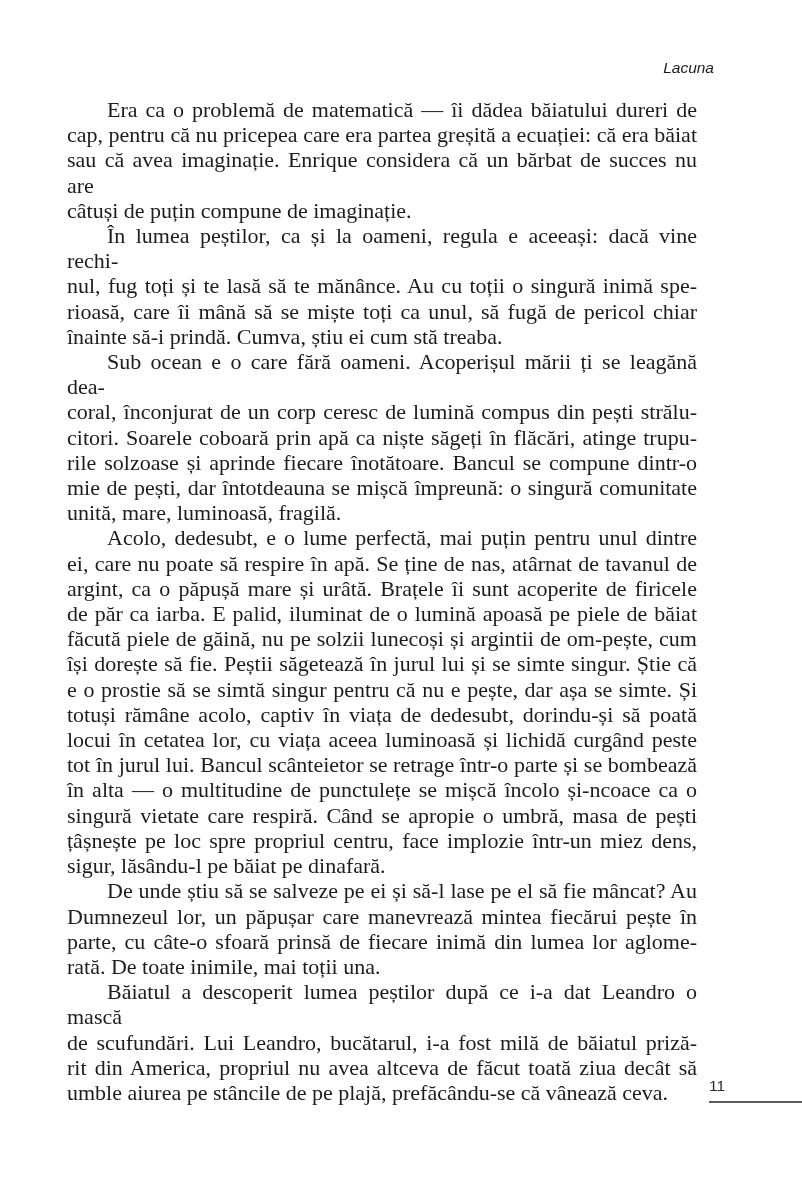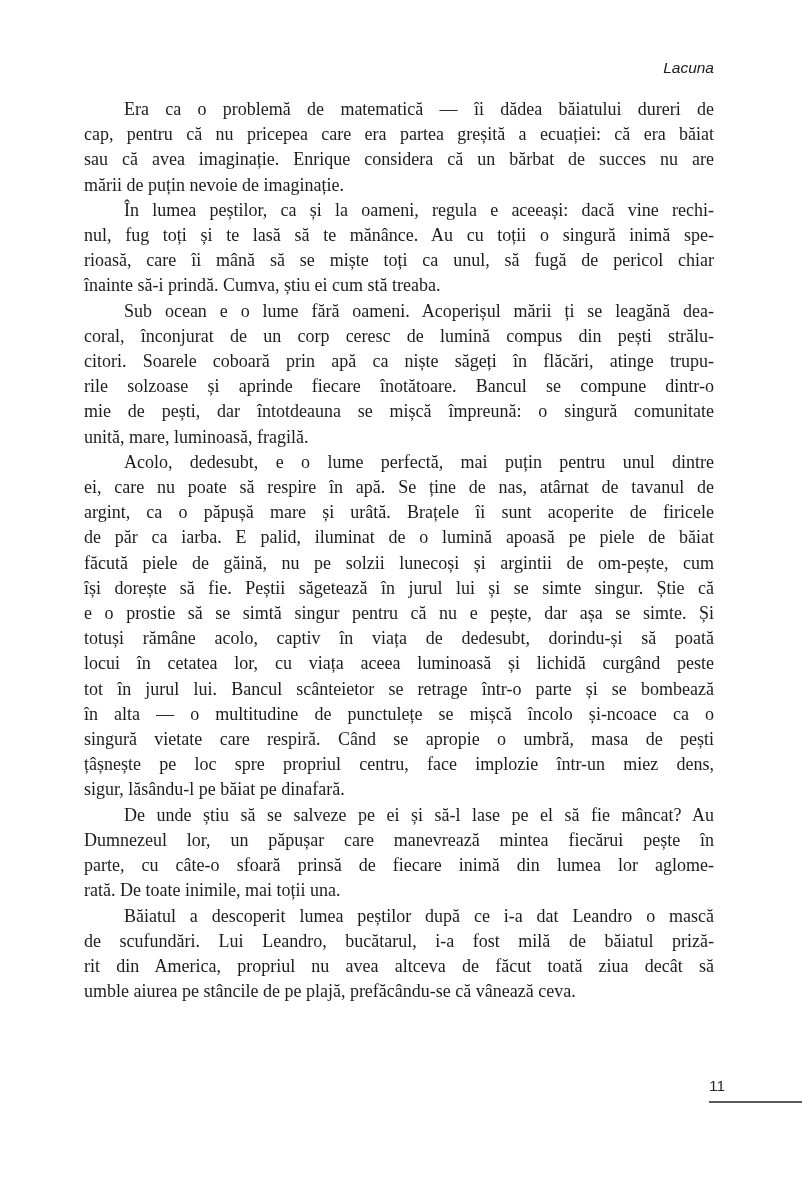--- a/index.html
+++ b/index.html
@@ -24,24 +24,24 @@
     text-align: right;
     font-family: "Liberation Sans", sans-serif;
     font-style: italic;
     font-size: 15.5px;
     line-height: 22px;
     color: #1c1c1c;
   }
   .text-block {
     position: absolute;
     top: 97px;
-    left: 84px;
+    left: 67px;
     width: 630px;
     font-family: "Liberation Serif", "DejaVu Serif", serif;
-    font-size: 18px;
+    font-size: 22px;
     line-height: 25.2px;
     color: #1c1c1c;
   }
   .paragraph {
     margin: 0;
     padding: 0;
   }
   .paragraph.space-before {
     margin-top: 25.2px;
   }
@@ -83,30 +83,30 @@
 
   <div class="running-head" style="color: rgb(28, 28, 28);">
     <span>Lacuna</span>
   </div>
 
   <div class="text-block" id="text-block" style="color: rgb(28, 28, 28);">
       <div class="paragraph">
         <div class="line first">Era ca o problemă de matematică — îi dădea băiatului dureri de</div>
         <div class="line">cap, pentru că nu pricepea care era partea greșită a ecuației: că era băiat</div>
         <div class="line">sau că avea imaginație. Enrique considera că un bărbat de succes nu are</div>
-        <div class="line last">mării de puțin nevoie de imaginație.</div>
+        <div class="line last">câtuși de puțin compune de imaginație.</div>
       </div>
       <div class="paragraph">
         <div class="line first">În lumea peștilor, ca și la oameni, regula e aceeași: dacă vine rechi-</div>
         <div class="line">nul, fug toți și te lasă să te mănânce. Au cu toții o singură inimă spe-</div>
         <div class="line">rioasă, care îi mână să se miște toți ca unul, să fugă de pericol chiar</div>
         <div class="line last">înainte să-i prindă. Cumva, știu ei cum stă treaba.</div>
       </div>
       <div class="paragraph">
-        <div class="line first">Sub ocean e o lume fără oameni. Acoperișul mării ți se leagănă dea-</div>
+        <div class="line first">Sub ocean e o care fără oameni. Acoperișul mării ți se leagănă dea-</div>
         <div class="line">coral, înconjurat de un corp ceresc de lumină compus din pești strălu-</div>
         <div class="line">citori. Soarele coboară prin apă ca niște săgeți în flăcări, atinge trupu-</div>
         <div class="line">rile solzoase și aprinde fiecare înotătoare. Bancul se compune dintr-o</div>
         <div class="line">mie de pești, dar întotdeauna se mișcă împreună: o singură comunitate</div>
         <div class="line last">unită, mare, luminoasă, fragilă.</div>
       </div>
       <div class="paragraph">
         <div class="line first">Acolo, dedesubt, e o lume perfectă, mai puțin pentru unul dintre</div>
         <div class="line">ei, care nu poate să respire în apă. Se ține de nas, atârnat de tavanul de</div>
         <div class="line">argint, ca o păpușă mare și urâtă. Brațele îi sunt acoperite de firicele</div>

